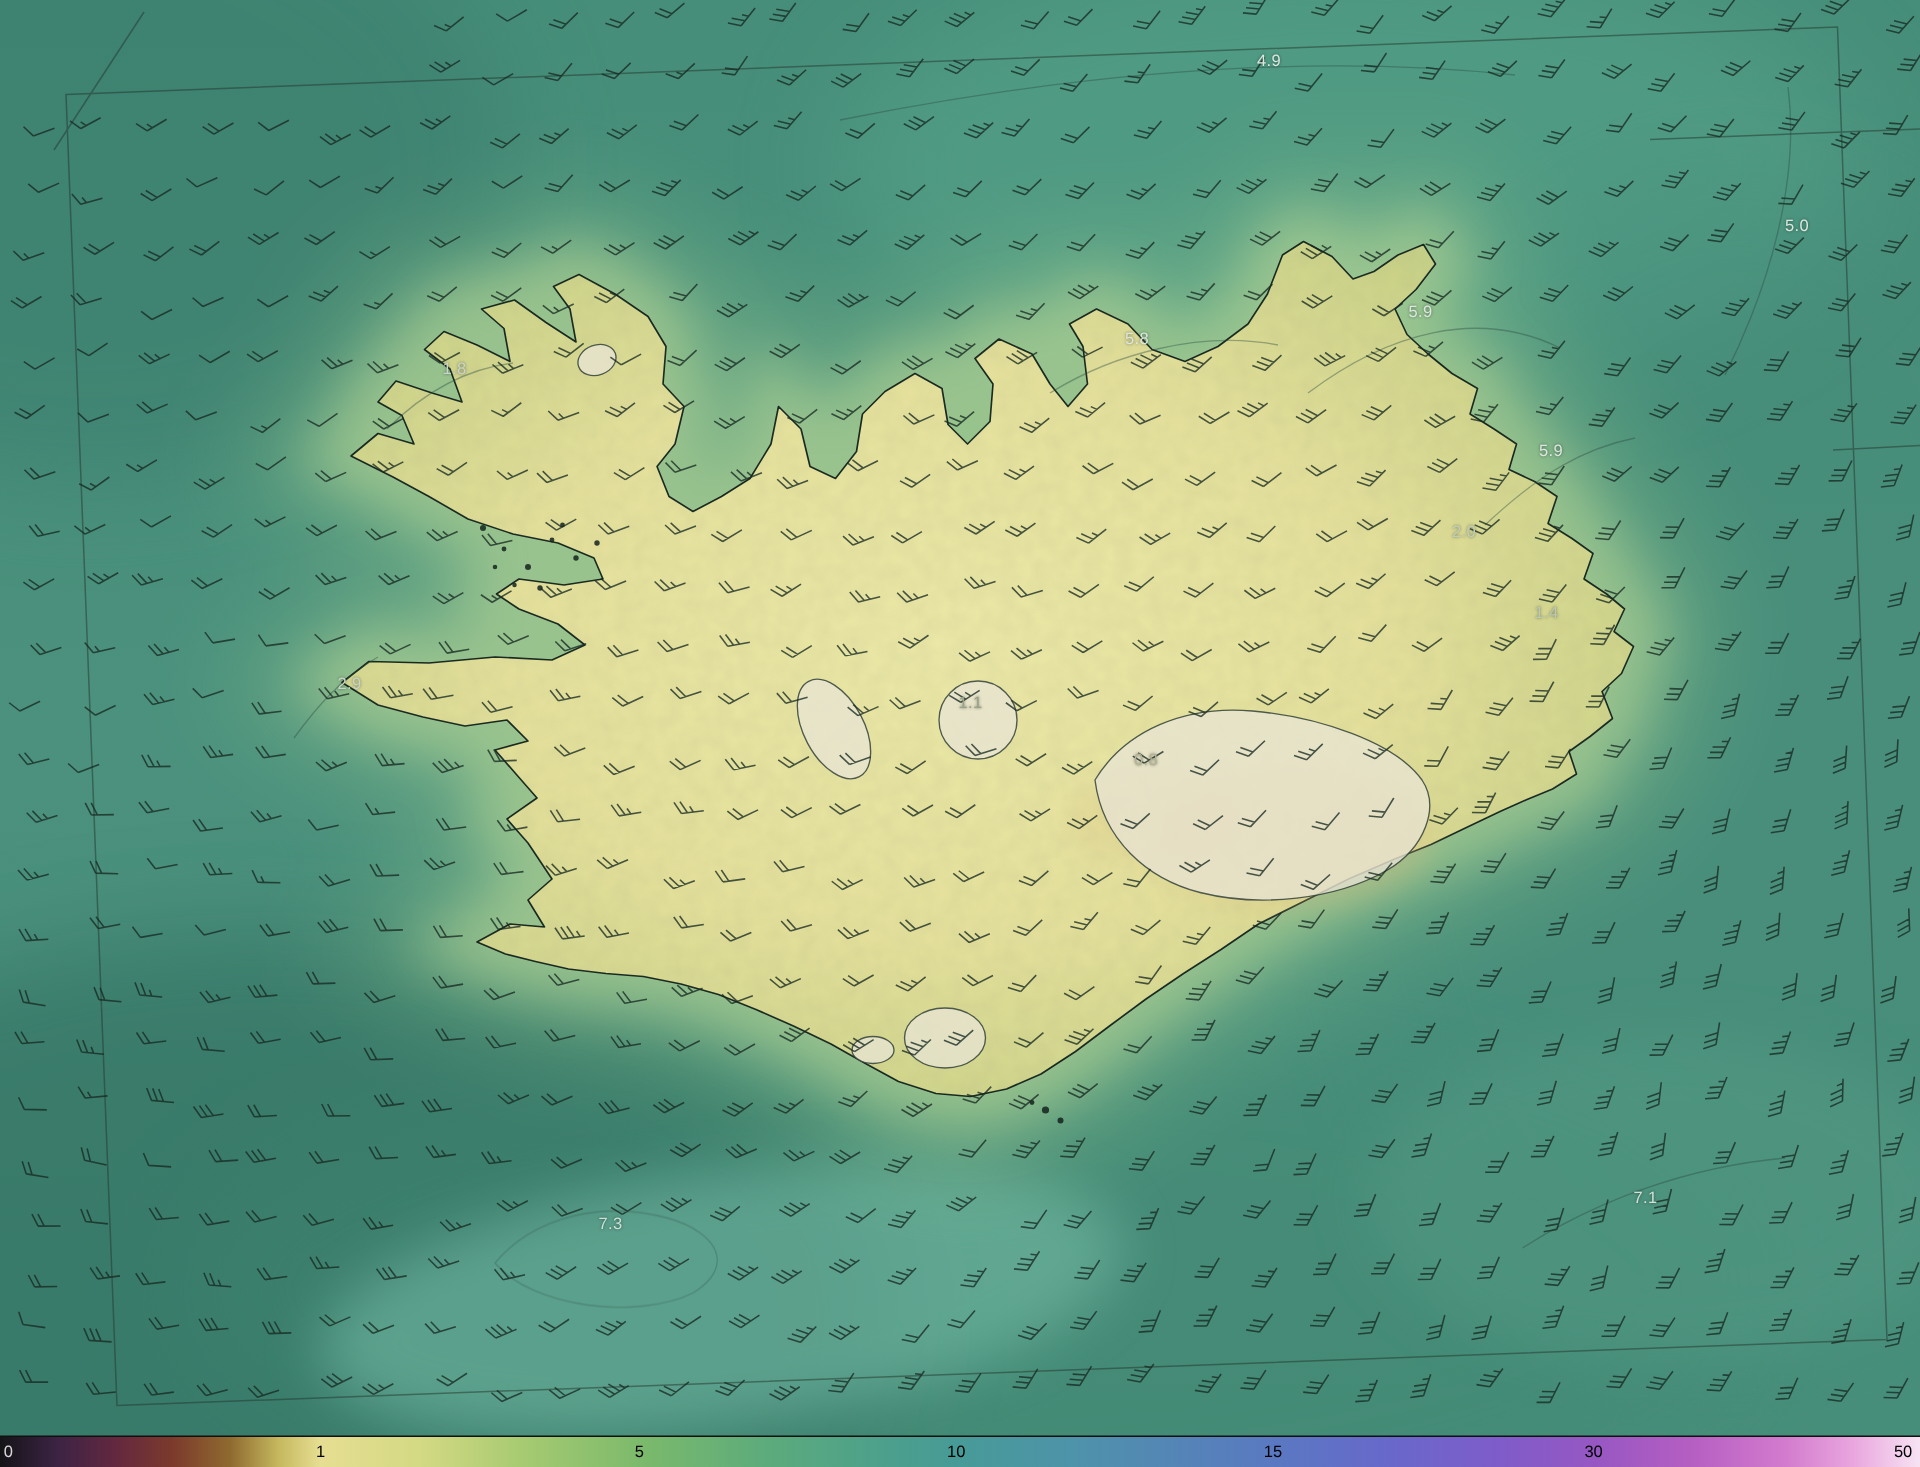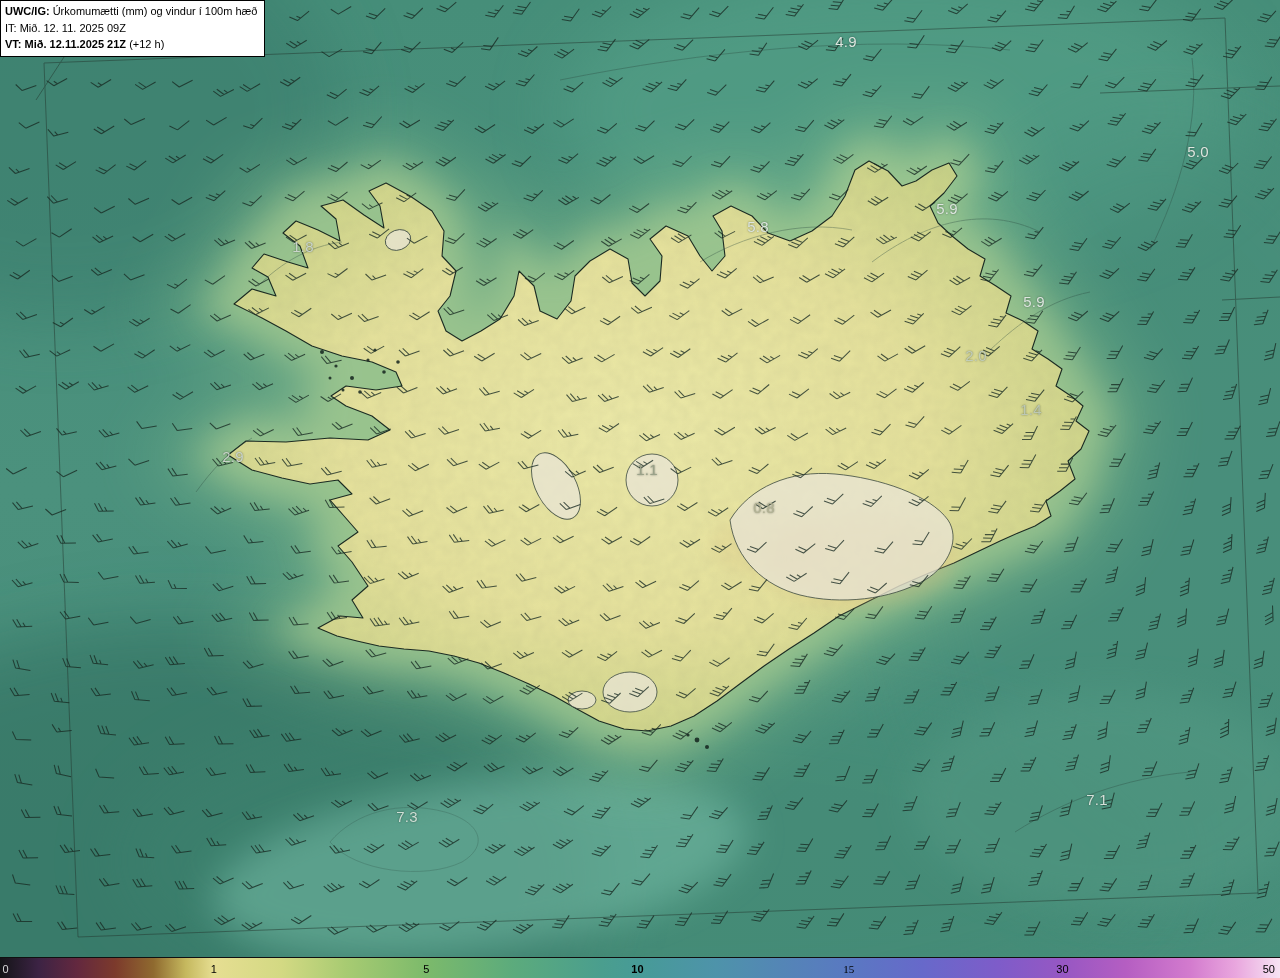--- a/index.html
+++ b/index.html
@@ -3,21 +3,21 @@
 <meta charset="utf-8">
 <style>
   html,body{margin:0;padding:0;background:#222;}
   .stage{
     position:relative;width:1280px;height:978px;overflow:hidden;
     font-family:"Liberation Sans",sans-serif;background:#4b917d;
   }
   #map-svg{position:absolute;left:0;top:0;z-index:1;}
   .clabel{
     position:absolute;z-index:3;transform:translate(-50%,-50%);
-    font-size:15px;letter-spacing:.2px;
+    font-size:11px;letter-spacing:.2px;
     text-shadow:0 0 2px rgba(15,25,20,.55);
     pointer-events:none;white-space:nowrap;
   }
   .title-box{
     position:absolute;left:0;top:0;z-index:5;
     background:#ffffff;border:1px solid #000;
     padding:2px 7px 3px 4px;font-size:11px;line-height:1.5;color:#000;
     white-space:nowrap;
   }
   .title-box .tl{display:block;}
@@ -147,28 +147,23 @@
       <div class="clabel" style="left: 1034px; top: 301px; color: rgb(221, 230, 223);">5.9</div>
       <div class="clabel" style="left: 976px; top: 311px; color: rgb(194, 206, 186); margin-top: 44px;">2.0</div>
       <div class="clabel" style="left: 1007px; top: 409px; color: rgb(188, 200, 180); margin-left: 24px;">1.4</div>
       <div class="clabel" style="left: 233px; top: 456px; color: rgb(201, 212, 202);">2.9</div>
       <div class="clabel" style="left: 647px; top: 469px; color: rgb(154, 162, 137);">1.1</div>
       <div class="clabel" style="left: 764px; top: 507px; color: rgb(179, 179, 148);">0.8</div>
       <div class="clabel" style="left: 1097px; top: 787px; color: rgb(213, 224, 216); margin-top: 12px;">7.1</div>
       <div class="clabel" style="left: 407px; top: 816px; color: rgb(207, 223, 213);">7.3</div>
     </div>
 
-  <div class="title-box">
-    <span class="tl"><b>UWC/IG:</b><span> Úrkomumætti (mm) og vindur í 100m hæð</span></span>
-    <span class="tl">IT: Mið. 12. 11. 2025 09Z</span>
-    <span class="tl"><b>VT: Mið. 12.11.2025 21Z</b><span> (+12 h)</span></span>
-  </div>
 
   <div class="colorbar" id="colorbar" style="background: linear-gradient(to right, rgb(20, 20, 23) 0%, rgb(60, 35, 68) 3%, rgb(99, 40, 63) 6%, rgb(124, 58, 44) 9%, rgb(143, 106, 47) 12%, rgb(197, 184, 94) 14.5%, rgb(230, 222, 146) 16.7%, rgb(211, 217, 131) 22%, rgb(168, 203, 114) 27%, rgb(124, 186, 107) 33.3%, rgb(92, 171, 124) 40%, rgb(74, 158, 142) 47%, rgb(71, 155, 151) 49.9%, rgb(78, 147, 170) 56%, rgb(85, 131, 184) 62%, rgb(90, 120, 194) 66.5%, rgb(103, 105, 202) 72%, rgb(126, 92, 201) 78%, rgb(151, 87, 195) 83.1%, rgb(181, 94, 194) 88%, rgb(211, 123, 206) 93%, rgb(233, 166, 222) 96.5%, rgb(247, 227, 243) 100%);">
       <span class="tick" style="left: 0.2%; color: rgb(216, 216, 216); transform: translateY(-50%);">0</span>
       <span class="tick" style="left: 16.7%; color: rgb(0, 0, 0);">1</span>
       <span class="tick" style="left: 33.3%; color: rgb(0, 0, 0);">5</span>
-      <span class="tick" style="left: 49.8%; color: rgb(0, 0, 0); font-weight: bold;">10</span>
-      <span class="tick" style="left: 66.3%; color: rgb(0, 0, 0); font-family: Liberation Serif, serif;">15</span>
+      <span class="tick" style="left: 49.8%; color: rgb(0, 0, 0);">10</span>
+      <span class="tick" style="left: 66.3%; color: rgb(0, 0, 0);">15</span>
       <span class="tick" style="left: 83%; color: rgb(0, 0, 0);">30</span>
       <span class="tick" style="left: 99.6%; color: rgb(0, 0, 0); transform: translate(-100%, -50%); padding-left: 25px;">50</span>
     </div>
 </div>
 
 </body></html>

